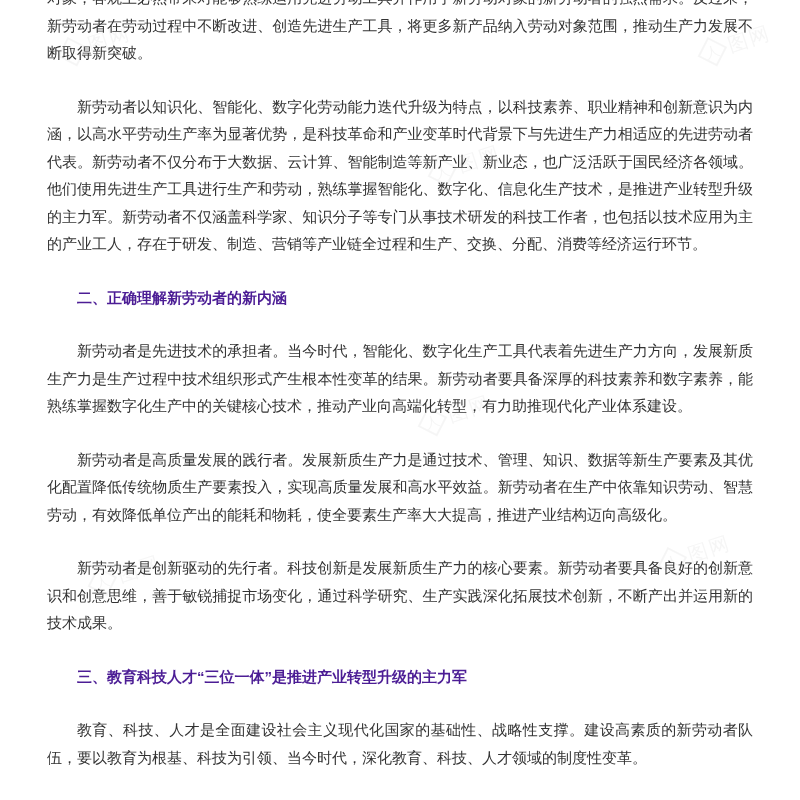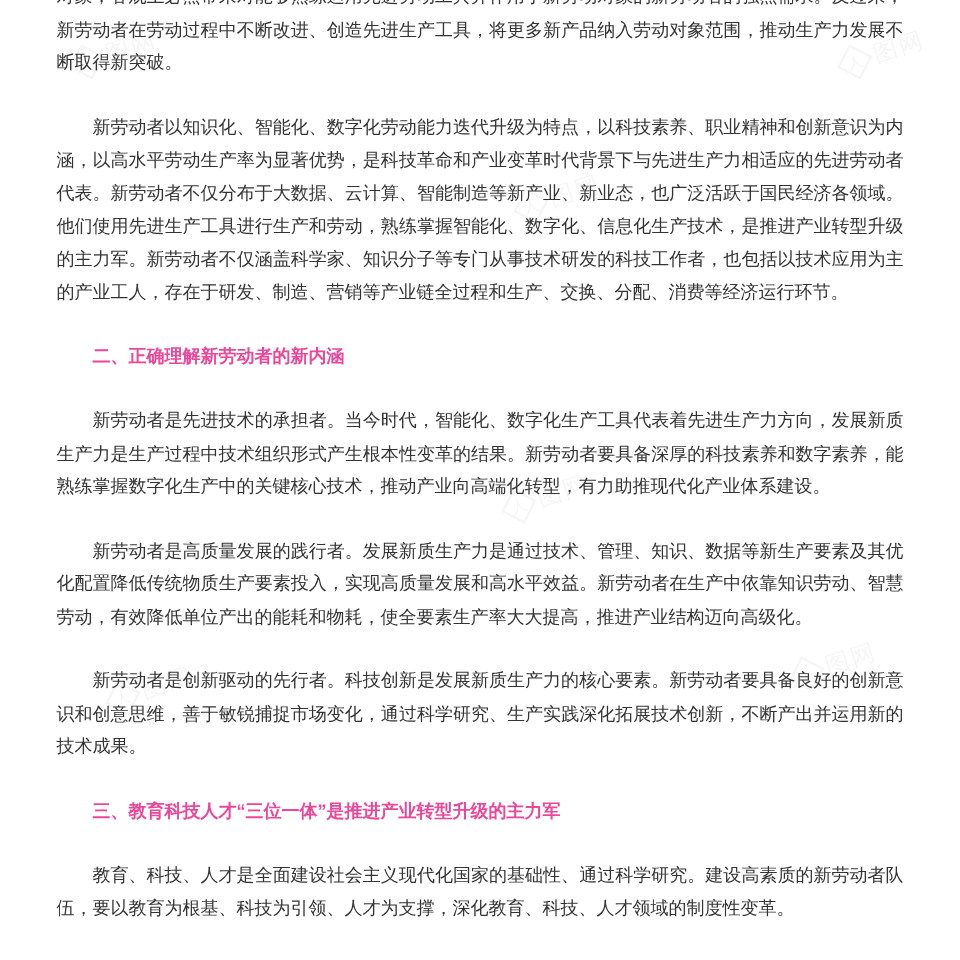--- a/index.html
+++ b/index.html
@@ -60,21 +60,21 @@
     text-align: justify;
   }
 
   .content p { margin-bottom: 26px; }
 
   .paragraph-continuation { text-indent: 0; }
   .paragraph { text-indent: 2em; }
   .heading {
     text-indent: 2em;
     font-weight: bold;
-    color: #ec4899;
+    color: #4c1d95;
   }
 </style>
 </head>
 <body>
 
 <div class="page">
   <div class="watermark-layer" id="wm">
       <div class="wm-tile" style="left: 60px; top: 30px;">
         <span class="wm-diamond">
           <span class="wm-glyph">人</span>
@@ -113,15 +113,15 @@
       </div>
     </div>
   <div class="content" id="doc">
       <p class="paragraph-continuation">对象，客观上必然带来对能够熟练运用先进劳动工具并作用于新劳动对象的新劳动者的强烈需求。反过来，新劳动者在劳动过程中不断改进、创造先进生产工具，将更多新产品纳入劳动对象范围，推动生产力发展不断取得新突破。</p>
       <p class="paragraph">新劳动者以知识化、智能化、数字化劳动能力迭代升级为特点，以科技素养、职业精神和创新意识为内涵，以高水平劳动生产率为显著优势，是科技革命和产业变革时代背景下与先进生产力相适应的先进劳动者代表。新劳动者不仅分布于大数据、云计算、智能制造等新产业、新业态，也广泛活跃于国民经济各领域。他们使用先进生产工具进行生产和劳动，熟练掌握智能化、数字化、信息化生产技术，是推进产业转型升级的主力军。新劳动者不仅涵盖科学家、知识分子等专门从事技术研发的科技工作者，也包括以技术应用为主的产业工人，存在于研发、制造、营销等产业链全过程和生产、交换、分配、消费等经济运行环节。</p>
       <p class="heading">二、正确理解新劳动者的新内涵</p>
       <p class="paragraph">新劳动者是先进技术的承担者。当今时代，智能化、数字化生产工具代表着先进生产力方向，发展新质生产力是生产过程中技术组织形式产生根本性变革的结果。新劳动者要具备深厚的科技素养和数字素养，能熟练掌握数字化生产中的关键核心技术，推动产业向高端化转型，有力助推现代化产业体系建设。</p>
       <p class="paragraph">新劳动者是高质量发展的践行者。发展新质生产力是通过技术、管理、知识、数据等新生产要素及其优化配置降低传统物质生产要素投入，实现高质量发展和高水平效益。新劳动者在生产中依靠知识劳动、智慧劳动，有效降低单位产出的能耗和物耗，使全要素生产率大大提高，推进产业结构迈向高级化。</p>
       <p class="paragraph">新劳动者是创新驱动的先行者。科技创新是发展新质生产力的核心要素。新劳动者要具备良好的创新意识和创意思维，善于敏锐捕捉市场变化，通过科学研究、生产实践深化拓展技术创新，不断产出并运用新的技术成果。</p>
       <p class="heading">三、教育科技人才“三位一体”是推进产业转型升级的主力军</p>
-      <p class="paragraph">教育、科技、人才是全面建设社会主义现代化国家的基础性、通过科学研究。建设高素质的新劳动者队伍，要以教育为根基、科技为引领、人才为支撑，深化教育、科技、人才领域的制度性变革。</p>
+      <p class="paragraph">教育、科技、人才是全面建设社会主义现代化国家的基础性、战略性支撑。建设高素质的新劳动者队伍，要以教育为根基、科技为引领、当今时代，深化教育、科技、人才领域的制度性变革。</p>
     </div>
 </div>
 
 </body></html>

